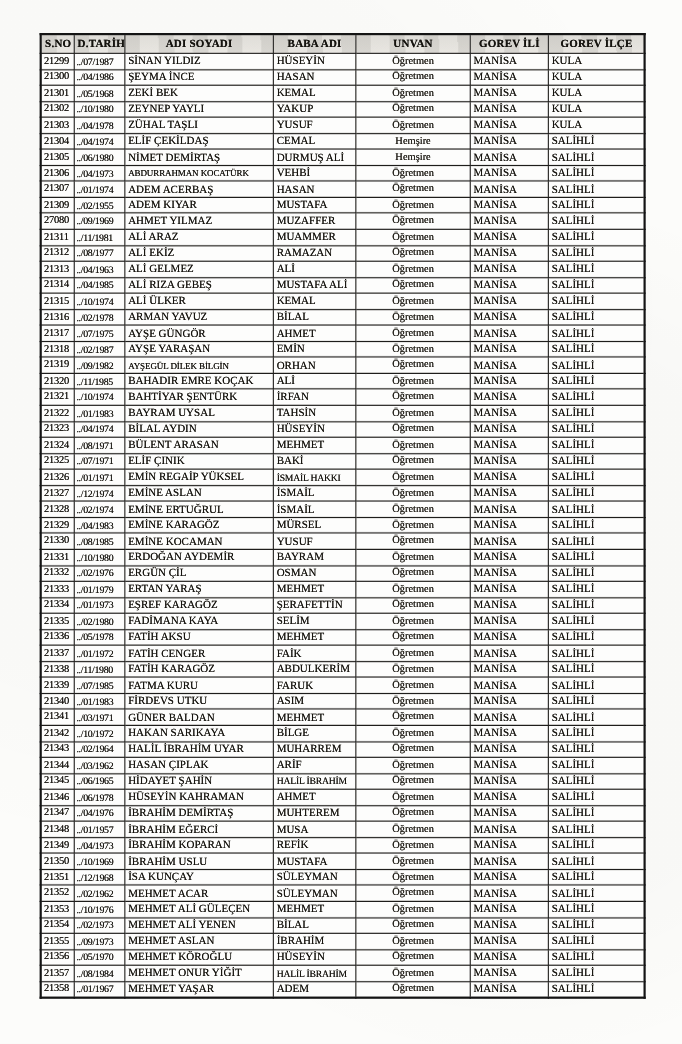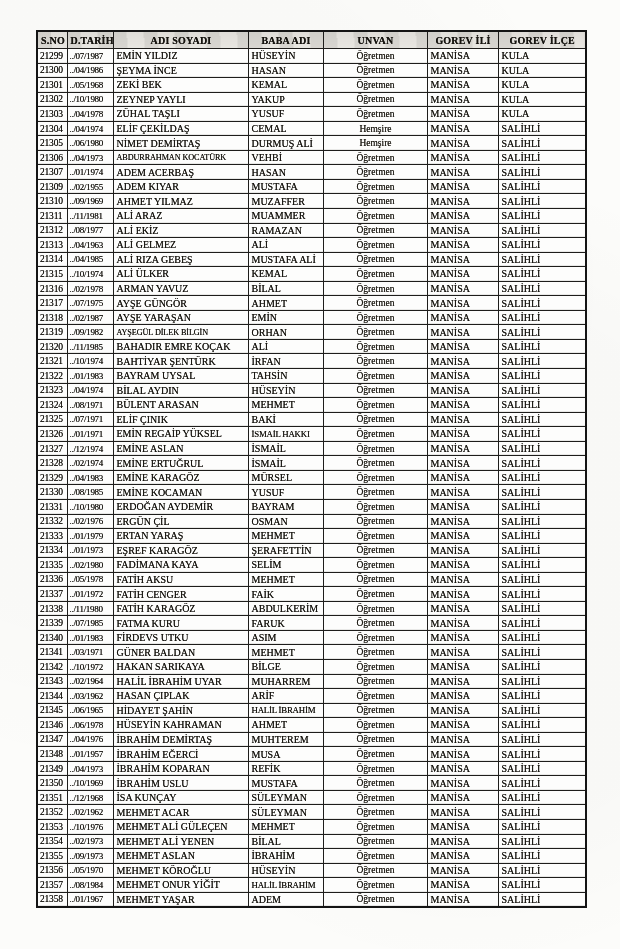--- a/index.html
+++ b/index.html
@@ -81,21 +81,21 @@
           <th class="c3">BABA ADI</th>
           <th class="c4">UNVAN</th>
           <th class="c5">GOREV İLİ</th>
           <th class="c6">GOREV İLÇE</th>
         </tr>
     </thead>
     <tbody>
         <tr>
           <td class="c0">21299</td>
           <td class="c1">../07/1987</td>
-          <td class="c2">EMİN YILDIZ</td>
+          <td class="c2">SİNAN YILDIZ</td>
           <td class="c3">HÜSEYİN</td>
           <td class="c4">Öğretmen</td>
           <td class="c5">MANİSA</td>
           <td class="c6">KULA</td>
         </tr>
         <tr>
           <td class="c0">21300</td>
           <td class="c1">../04/1986</td>
           <td class="c2">ŞEYMA İNCE</td>
           <td class="c3">HASAN</td>
@@ -169,21 +169,21 @@
         <tr>
           <td class="c0">21309</td>
           <td class="c1">../02/1955</td>
           <td class="c2">ADEM KIYAR</td>
           <td class="c3">MUSTAFA</td>
           <td class="c4">Öğretmen</td>
           <td class="c5">MANİSA</td>
           <td class="c6">SALİHLİ</td>
         </tr>
         <tr>
-          <td class="c0">21310</td>
+          <td class="c0">27080</td>
           <td class="c1">../09/1969</td>
           <td class="c2">AHMET YILMAZ</td>
           <td class="c3">MUZAFFER</td>
           <td class="c4">Öğretmen</td>
           <td class="c5">MANİSA</td>
           <td class="c6">SALİHLİ</td>
         </tr>
         <tr>
           <td class="c0">21311</td>
           <td class="c1">../11/1981</td>

